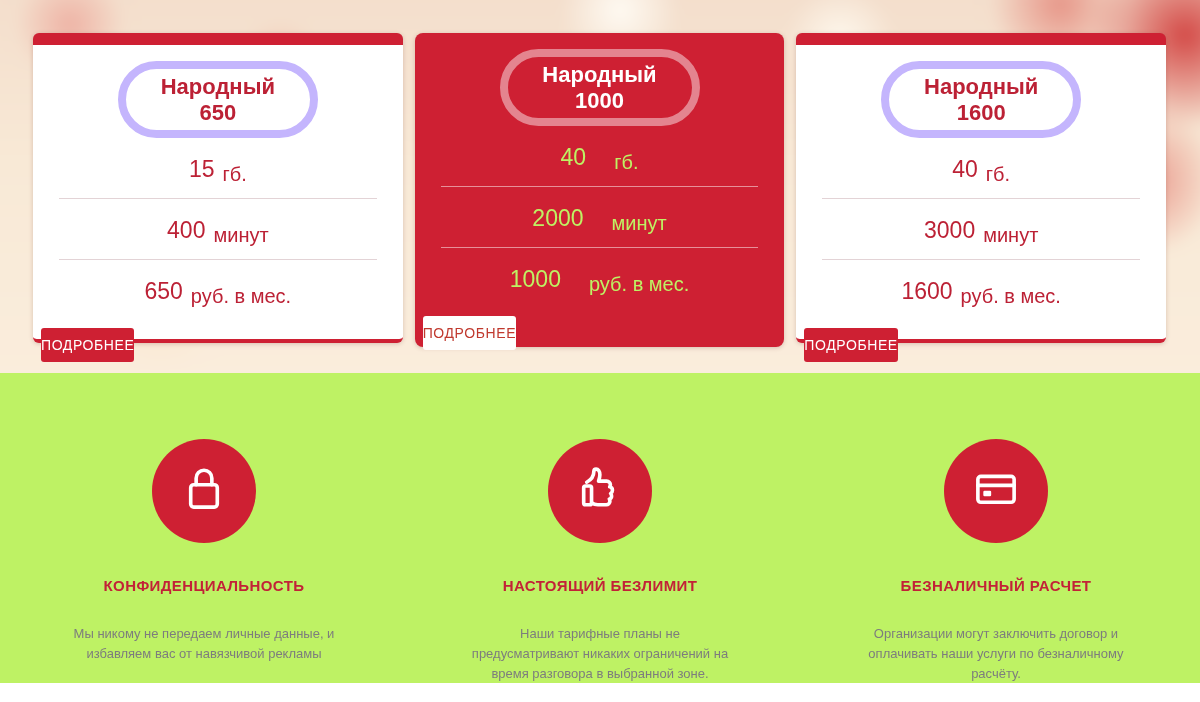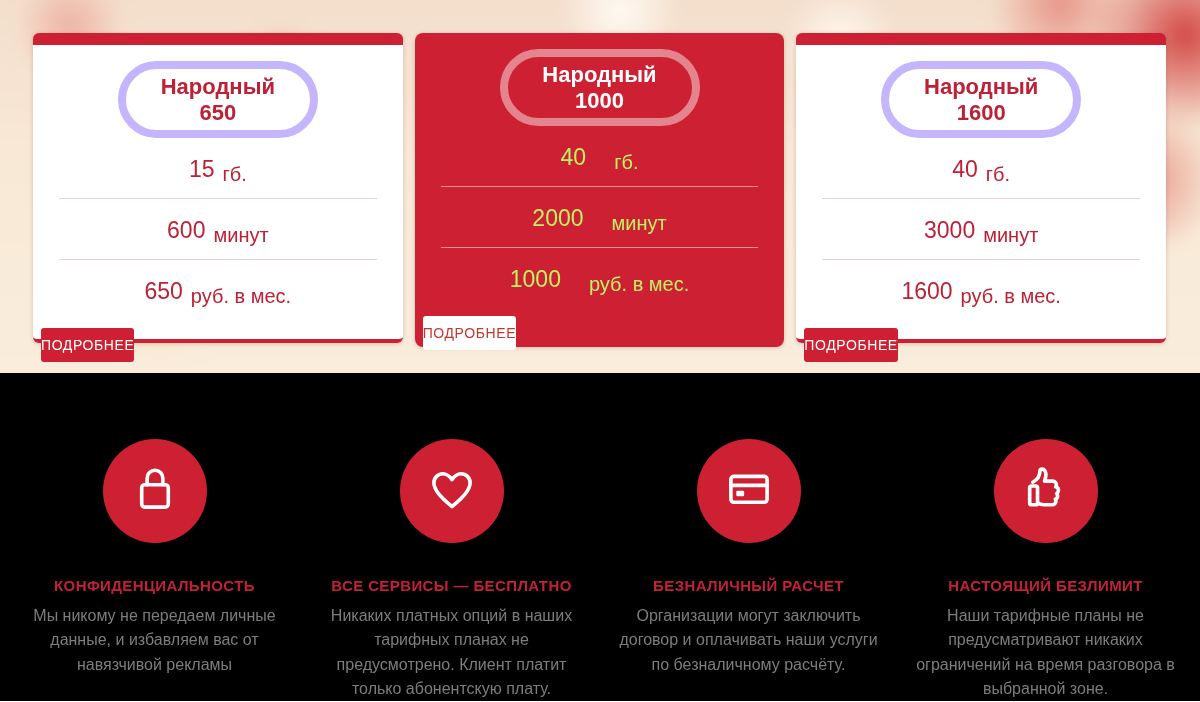--- a/index.html
+++ b/index.html
@@ -43,27 +43,27 @@
   .divider { width:86%; margin:6px auto; border:0; border-top:1px solid #e3d3d6; height:0; }
   .featured .divider { border-top:1px solid rgba(255,255,255,.5); }
 
   .details-btn { display:block; margin:14px 8px 0; height:34px; width:auto;
     background:#ce2033; color:#fff; border:none; border-radius:3px;
     font-family:"Liberation Sans", sans-serif; font-size:14px; letter-spacing:.6px;
     cursor:pointer; line-height:34px; }
   .featured .details-btn { background:#fff; color:#c0392e; }
 
   
-  .features { display:flex; padding:66px 6px 0; background:#000000;text-decoration:underline; }
+  .features { display:flex; padding:66px 6px 0; background:#bef264; }
   .feature { flex:1 1 0; display:flex; flex-direction:column; align-items:center; text-align:center; }
   .fcircle { width:104px; height:104px; border-radius:50%; background:#ce2033;
     display:flex; align-items:center; justify-content:center; }
   .fcircle svg { width:58px; height:58px; }
   .ftitle { margin-top:34px; color:#c22237; font-size:15px; font-weight:bold; letter-spacing:.4px; }
-  .ftext { margin-top:10px; max-width:262px; color:#7d7d7d; font-size:16px; line-height:1.52; }
+  .ftext { margin-top:30px; max-width:262px; color:#7d7d7d; font-size:13px; line-height:1.52; }
   .feature:nth-child(3) .ftext { max-width:278px; }
   .feature:nth-child(4) .ftext { max-width:282px; }
 </style>
 </head>
 <body>
 
 <div class="hero">
   <div class="bokeh"></div>
 
   <div class="cards">
@@ -72,21 +72,21 @@
       <div class="pill">
         <div>Народный</div>
         <div>650</div>
       </div>
       <div class="val-row">
         <span class="val-big">15</span>
         <span class="val-unit">гб.</span>
       </div>
       <hr class="divider">
       <div class="val-row">
-        <span class="val-big">600</span>
+        <span class="val-big">400</span>
         <span class="val-unit">минут</span>
       </div>
       <hr class="divider">
       <div class="val-row">
         <span class="val-big">650</span>
         <span class="val-unit">руб. в мес.</span>
       </div>
       <button class="details-btn">ПОДРОБНЕЕ</button>
     </div>
 
@@ -145,52 +145,41 @@
         <svg viewBox="0 0 48 48" fill="none" stroke="#fff" stroke-width="3" stroke-linecap="round" stroke-linejoin="round">
           <rect x="13" y="20.5" width="22" height="18.5" rx="2.5"></rect>
           <path d="M17.5 20.5 v-5.5 a6.5 6.5 0 0 1 13 0 v5.5"></path>
         </svg>
       </span>
     </div>
     <div class="ftitle">КОНФИДЕНЦИАЛЬНОСТЬ</div>
     <div class="ftext">Мы никому не передаем личные данные, и избавляем вас от навязчивой рекламы</div>
   </div>
 
+
   <div class="feature">
     <div class="fcircle">
       <span>
         <svg viewBox="0 0 48 48" fill="none" stroke="#fff" stroke-width="3" stroke-linecap="round" stroke-linejoin="round">
-          <path d="M24 38.5 C12.5 29.5 9 23.8 9 18.9 9 14.6 12.4 11.4 16.5 11.4 c3.2 0 5.5 2 7.5 4.8 2-2.8 4.3-4.8 7.5-4.8 4.1 0 7.5 3.2 7.5 7.5 0 4.9-3.5 10.6-15 19.6z"></path>
+          <rect x="10.5" y="21.5" width="6.5" height="15.5" rx="1.5"></rect>
+          <path d="M17 35.5 c1.6 1 3.2 1.5 5.2 1.5 h7 c1.7 0 3-1.3 3-2.9 0-.6-.2-1.2-.5-1.7 1.1-.4 1.9-1.5 1.9-2.7 0-.8-.3-1.5-.8-2 .9-.5 1.5-1.5 1.5-2.6 0-1.4-1-2.6-2.3-2.9 .4-.5 .6-1.1 .6-1.8 0-1.6-1.3-2.9-3-2.9 h-6.8 c.7-1.8 1.1-3.6 1.1-5.2 0-2.9-1.5-4.8-3.1-4.8-1.1 0-1.9 .8-1.9 2.1 0 3.6-2.3 6.9-5.9 8.8"></path>
         </svg>
       </span>
     </div>
-    <div class="ftitle">ВСЕ СЕРВИСЫ — БЕСПЛАТНО</div>
-    <div class="ftext">Никаких платных опций в наших тарифных планах не предусмотрено. Клиент платит только абонентскую плату.</div>
+    <div class="ftitle">НАСТОЯЩИЙ БЕЗЛИМИТ</div>
+    <div class="ftext">Наши тарифные планы не предусматривают никаких ограничений на время разговора в выбранной зоне.</div>
   </div>
 
   <div class="feature">
     <div class="fcircle">
       <span>
         <svg viewBox="0 0 48 48" fill="none" stroke="#fff" stroke-width="3" stroke-linecap="round" stroke-linejoin="round">
           <rect x="9" y="13.5" width="30" height="21.5" rx="2.5"></rect>
           <line x1="9" y1="21" x2="39" y2="21"></line>
           <rect x="13.5" y="25.5" width="6.5" height="4.5" rx="1" fill="#fff" stroke="none"></rect>
         </svg>
       </span>
     </div>
     <div class="ftitle">БЕЗНАЛИЧНЫЙ РАСЧЕТ</div>
     <div class="ftext">Организации могут заключить договор и оплачивать наши услуги по безналичному расчёту.</div>
   </div>
 
-  <div class="feature">
-    <div class="fcircle">
-      <span>
-        <svg viewBox="0 0 48 48" fill="none" stroke="#fff" stroke-width="3" stroke-linecap="round" stroke-linejoin="round">
-          <rect x="10.5" y="21.5" width="6.5" height="15.5" rx="1.5"></rect>
-          <path d="M17 35.5 c1.6 1 3.2 1.5 5.2 1.5 h7 c1.7 0 3-1.3 3-2.9 0-.6-.2-1.2-.5-1.7 1.1-.4 1.9-1.5 1.9-2.7 0-.8-.3-1.5-.8-2 .9-.5 1.5-1.5 1.5-2.6 0-1.4-1-2.6-2.3-2.9 .4-.5 .6-1.1 .6-1.8 0-1.6-1.3-2.9-3-2.9 h-6.8 c.7-1.8 1.1-3.6 1.1-5.2 0-2.9-1.5-4.8-3.1-4.8-1.1 0-1.9 .8-1.9 2.1 0 3.6-2.3 6.9-5.9 8.8"></path>
-        </svg>
-      </span>
-    </div>
-    <div class="ftitle">НАСТОЯЩИЙ БЕЗЛИМИТ</div>
-    <div class="ftext">Наши тарифные планы не предусматривают никаких ограничений на время разговора в выбранной зоне.</div>
-  </div>
-
 </div>
 
 </body></html>

